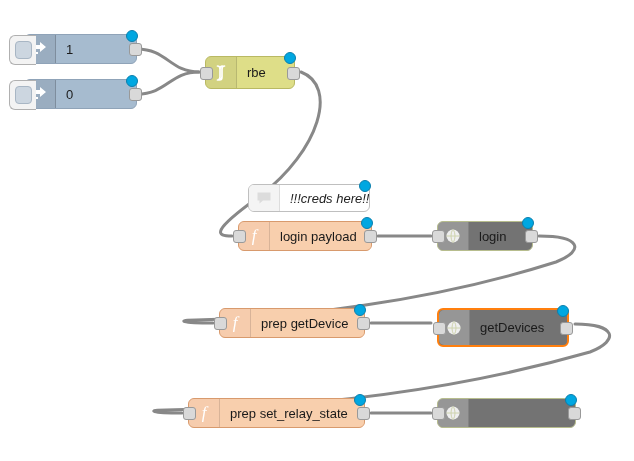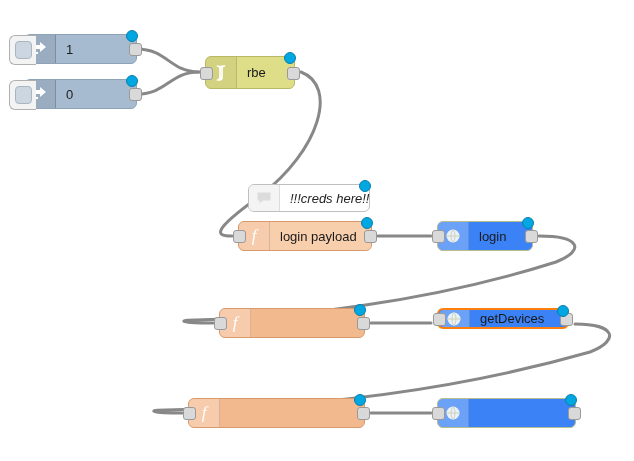--- a/index.html
+++ b/index.html
@@ -118,21 +118,21 @@
     background:rgba(0,0,0,.07);
     border-right:1px solid rgba(0,0,0,.18);
   }
   .node.inject .label{color:#1b1b1b;font-size:13px;}
 
   
   .node.rbe{background:#dede88;border-color:#b9b963;}
   .node.func{background:#f3b98e;border-color:#d89a6d;}
   .node.func .icon-cell{background:rgba(255,255,255,.28);}
   .node.func .label{background:#f8cfad;height:100%;display:flex;align-items:center;}
-  .node.http{background:#3b82f6;border-color:#b7bd8d;}
+  .node.http{background:#737373;border-color:#b7bd8d;}
   .node.http .icon-cell{background:rgba(255,255,255,.25);}
   .node.comment{
     background:#ffffff;
     border-color:#bfbfbf;
   }
   .node.comment .icon-cell{background:#f4f4f4;border-right:1px solid #dddddd;}
   .node.comment .label{font-style:italic;color:#222222;}
   .node.selected{
     border:2px solid #ff7f0e;
   }
@@ -236,46 +236,48 @@
         <div class="port out"></div>
         <div class="statusdot"></div>
       </div>
       <div class="node func italic" style="left: 219px; top: 308px; width: 146px; height: 30px;">
         <div class="body">
           <div class="icon-cell">
             <svg class="ic" width="18" height="18" viewBox="0 0 18 18">
               <text x="9" y="14" text-anchor="middle" font-family="&quot;Liberation Serif&quot;, serif" font-style="italic" font-size="17" fill="#ffffff">f</text>
             </svg>
           </div>
-        </div>
-        <div class="port in"></div>
-        <div class="port out"></div>
-        <div class="statusdot"></div>
-      </div>
-      <div class="node http italic selected" style="left: 437px; top: 308px; width: 132px; height: 21px; justify-content: center;">
+          <div class="label">prep getDevice</div>
+        </div>
+        <div class="port in"></div>
+        <div class="port out"></div>
+        <div class="statusdot"></div>
+      </div>
+      <div class="node http italic selected" style="left: 437px; top: 308px; width: 132px; height: 39px; justify-content: center;">
         <div class="body">
           <div class="icon-cell">
             <svg class="ic" width="18" height="18" viewBox="0 0 18 18">
               <circle cx="9" cy="9" r="6.5" fill="#ffffff" opacity=".85"></circle>
               <path d="M2.5 9 h13 M9 2.5 C6.4 5 6.4 13 9 15.5 M9 2.5 C11.6 5 11.6 13 9 15.5" stroke="#cfd4ae" stroke-width="1" fill="none"></path>
             </svg>
           </div>
           <div class="label">getDevices</div>
         </div>
         <div class="port in"></div>
         <div class="port out"></div>
         <div class="statusdot"></div>
       </div>
       <div class="node func italic" style="left: 188px; top: 398px; width: 177px; height: 30px;">
         <div class="body">
           <div class="icon-cell">
             <svg class="ic" width="18" height="18" viewBox="0 0 18 18">
               <text x="9" y="14" text-anchor="middle" font-family="&quot;Liberation Serif&quot;, serif" font-style="italic" font-size="17" fill="#ffffff">f</text>
             </svg>
           </div>
+          <div class="label">prep set_relay_state</div>
         </div>
         <div class="port in"></div>
         <div class="port out"></div>
         <div class="statusdot"></div>
       </div>
       <div class="node http italic" style="left: 437px; top: 398px; width: 139px; height: 30px;">
         <div class="body">
           <div class="icon-cell">
             <svg class="ic" width="18" height="18" viewBox="0 0 18 18">
               <circle cx="9" cy="9" r="6.5" fill="#ffffff" opacity=".85"></circle>

